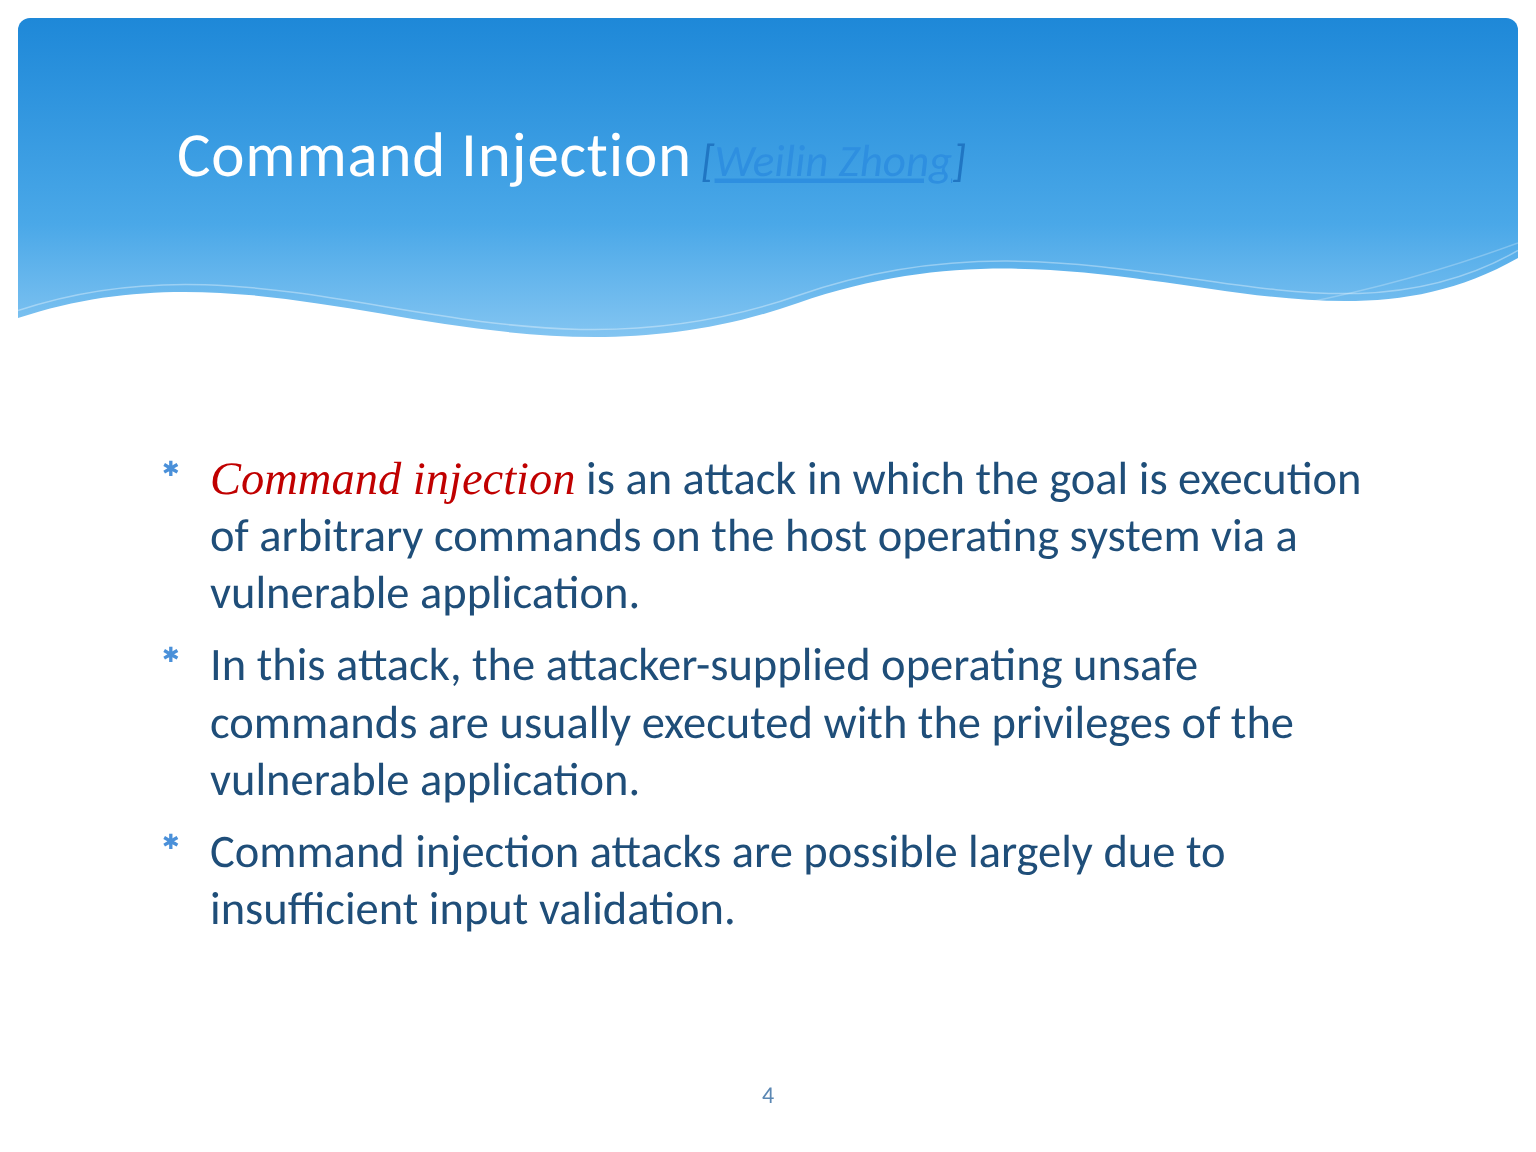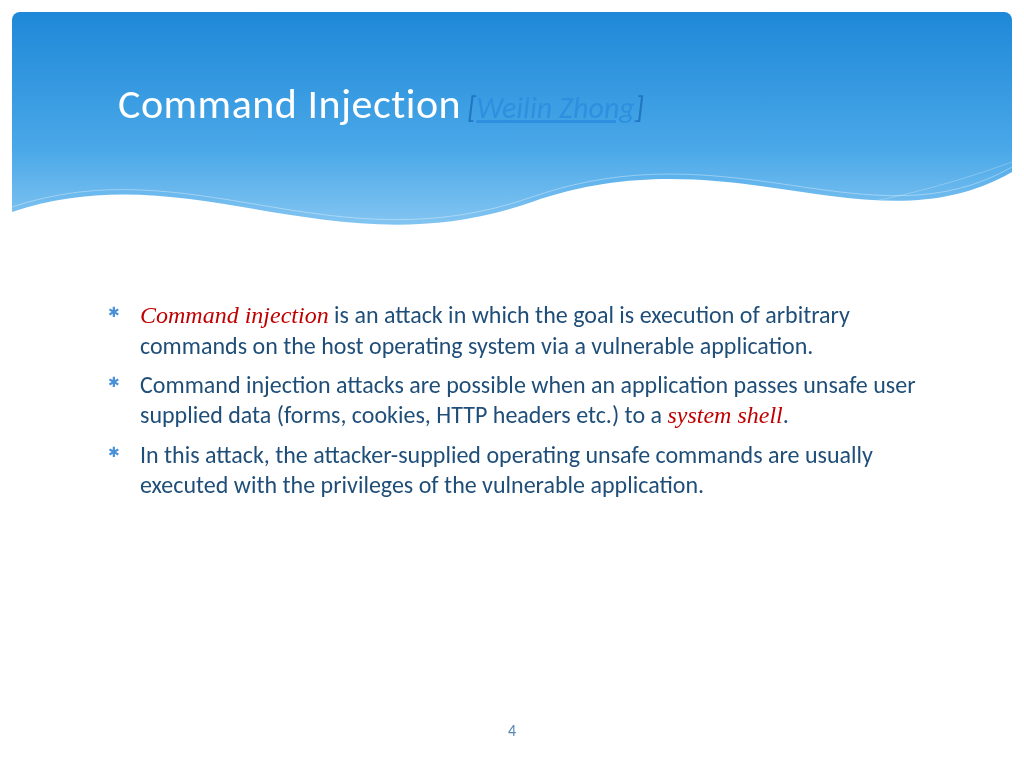--- a/index.html
+++ b/index.html
@@ -58,21 +58,21 @@
     left: 108px;
     right: 90px;
     color: #1f4e79;
   }
   ul.points {
     list-style: none;
   }
   ul.points > li {
     position: relative;
     padding-left: 32px;
-    font-size: 24px;
+    font-size: 31px;
     line-height: 1.23;
     margin-bottom: 10px;
     color: #1f4e79;
   }
   ul.points > li::before {
     content: "✱";
     position: absolute;
     left: 0;
     top: 4px;
     font-size: 14px;
@@ -124,23 +124,23 @@
       <span>[</span><span class="link">Weilin Zhong</span><span>]</span>
     </span>
   </div>
 
   <div class="body">
     <ul class="points">
       <li>
         <span class="em-red">Command injection</span><span> is an attack in which the goal is execution of arbitrary commands on the host operating system via a vulnerable application.</span>
       </li>
       <li>
-        <span>Command injection attacks are possible when an application passes unsafe user supplied data (forms, cookies, HTTP headers etc.) to a </span><span class="em-red">system shell</span><span>.</span>
+        <span>In this attack, the attacker-supplied operating unsafe commands are usually executed with the privileges of the vulnerable application.</span>
       </li>
       <li>
-        <span>In this attack, the attacker-supplied operating unsafe commands are usually executed with the privileges of the vulnerable application.</span>
+        <span>Command injection attacks are possible largely due to insufficient input validation.</span>
       </li>
     </ul>
   </div>
 
   <div class="pagenum">4</div>
 
 </div>
 
 </body></html>

